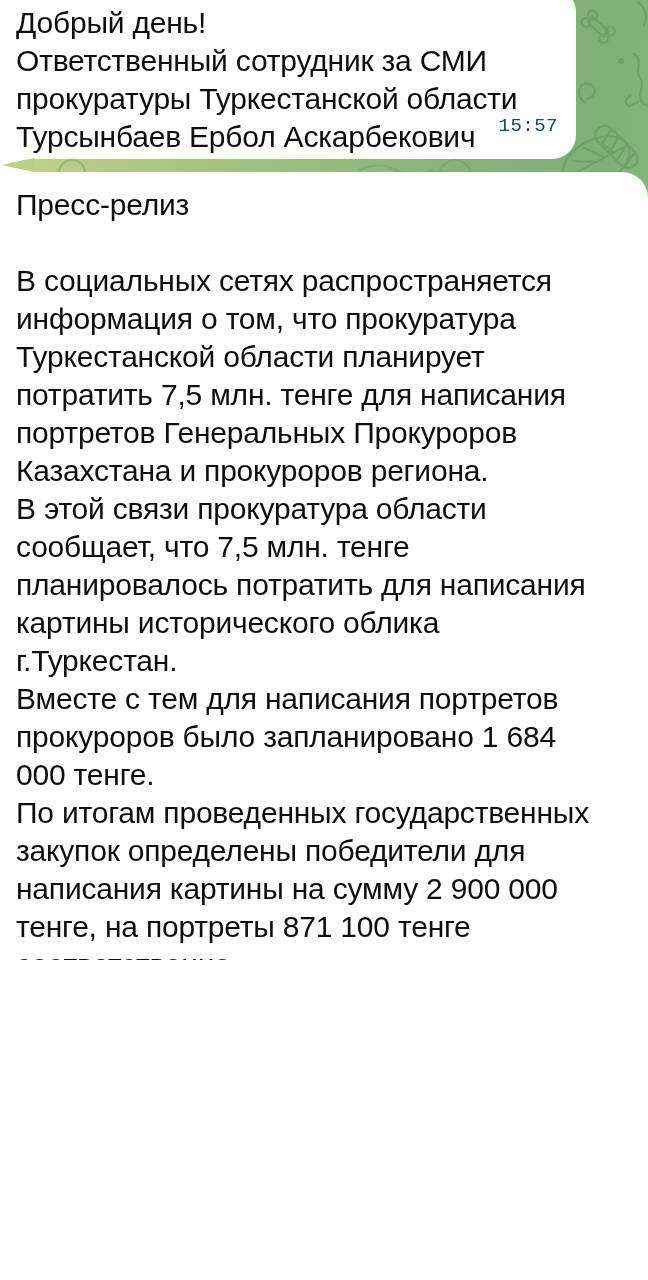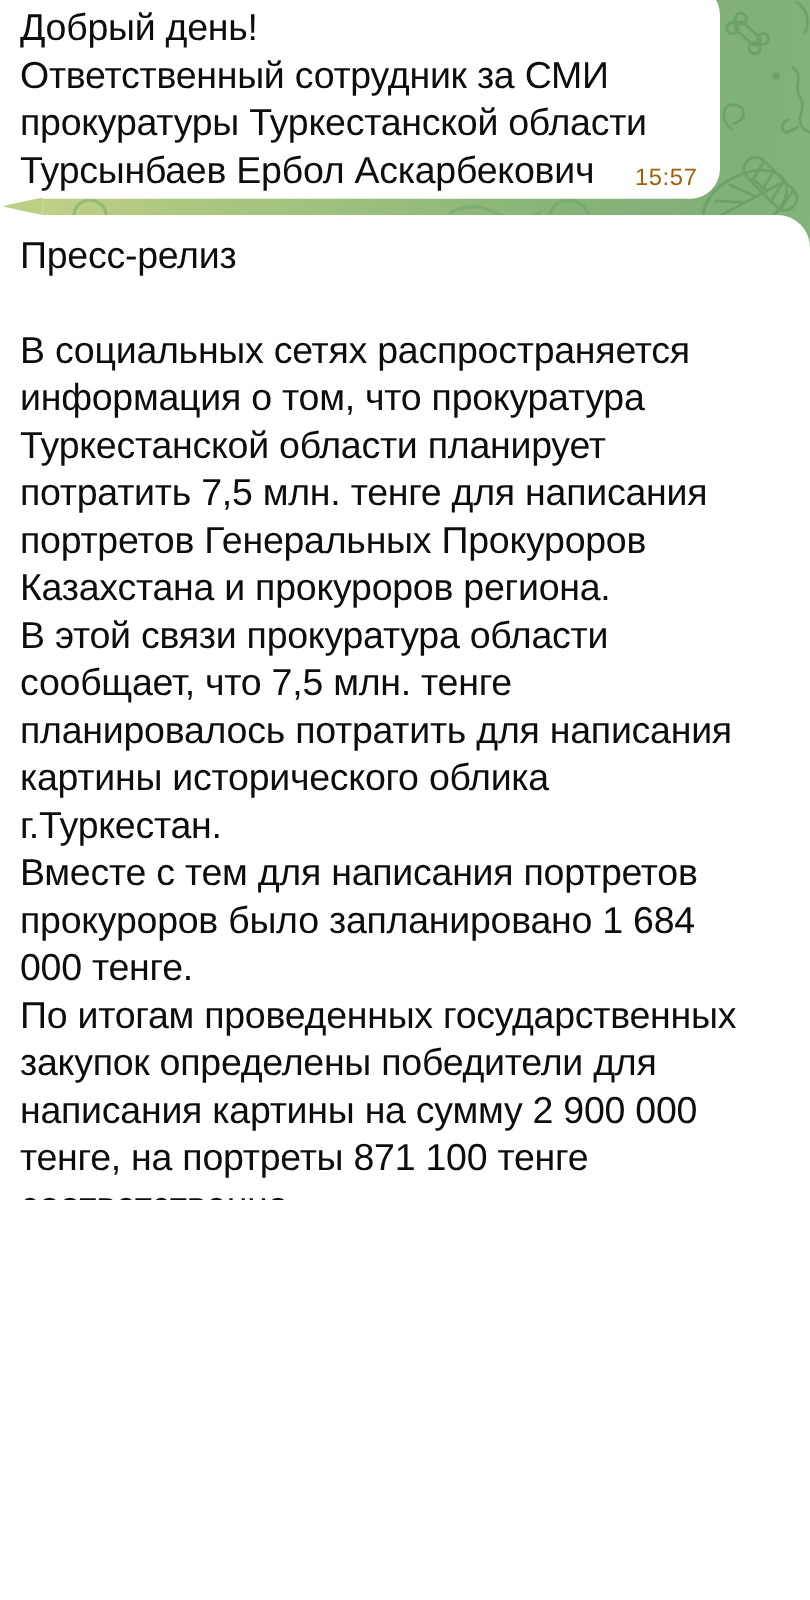--- a/index.html
+++ b/index.html
@@ -41,24 +41,25 @@
   }
   .msg-text {
     font-size: 30px;
     line-height: 38px;
     letter-spacing: -0.2px;
     color: #0d0d0d;
     white-space: pre-line;
   }
   .time {
     position: absolute;
-    right: 18px; bottom: 5px;
+    right: 18px; bottom: 22px;
     font-size: 19px;
     letter-spacing: 0.5px;
-    color: #a16207;
+    color: #0c4a6e;
+    font-family: Liberation Mono, monospace;
   }
   .notch {
     position: absolute; left: 0; top: 158px;
     z-index: 2;
     display: block;
   }
 </style>
 </head>
 <body>
 

